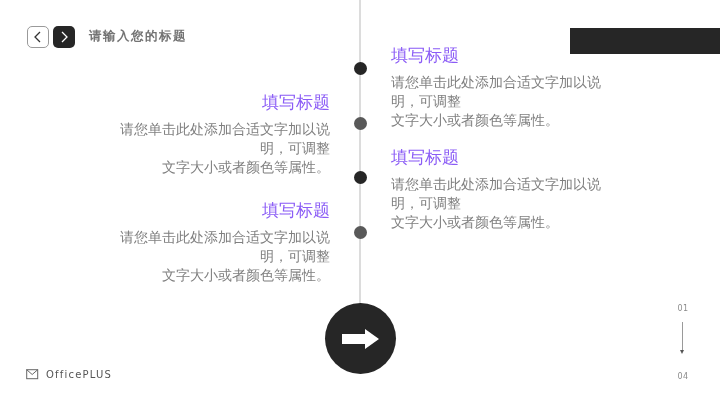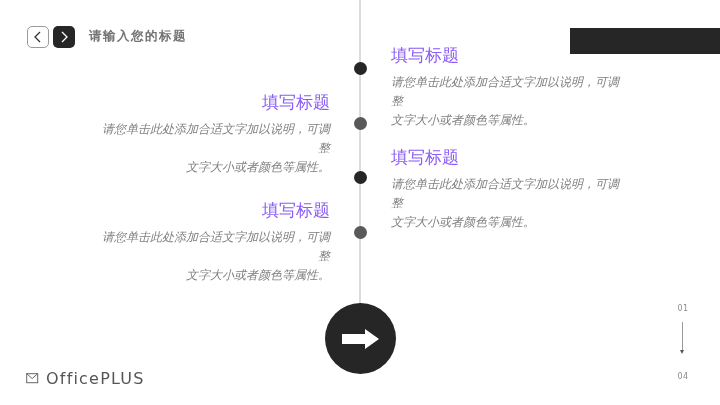--- a/index.html
+++ b/index.html
@@ -21,35 +21,35 @@
 
     .top-bar { position: absolute; left: 570px; top: 28px; width: 150px; height: 26px; background: #262626; }
 
     .timeline-line { position: absolute; left: 359px; top: 0; width: 2px; height: 310px; background: #dcdcdc; }
 
     .dot { position: absolute; width: 13px; height: 13px; border-radius: 50%; left: 354px; }
     .dot.dark { background: #262626; }
     .dot.gray { background: #595959; }
 
     .item-title { position: absolute; font-size: 17px; color: #8b5cf6; line-height: 22px; }
-    .item-desc { position: absolute; font-size: 12px; color: #7f7f7f; line-height: 19px; width: 215px; font-style: italic; }
+    .item-desc { position: absolute; font-size: 14px; color: #7f7f7f; line-height: 19px; width: 215px; }
     .right-align { text-align: right; }
 
     .arrow-circle {
       position: absolute; left: 325px; top: 303px; width: 71px; height: 71px; border-radius: 50%;
       background: #262626; display: flex; align-items: center; justify-content: center;
     }
 
     .page-num { position: absolute; left: 674px; font-size: 8px; color: #8c8c8c; letter-spacing: 0.5px; width: 18px; text-align: center; }
     .page-line { position: absolute; left: 682px; top: 322px; width: 1px; height: 30px; background: #9a9a9a; }
     .page-arrow { position: absolute; left: 680px; top: 350px; width: 0; height: 0;
       border-left: 2.5px solid transparent; border-right: 2.5px solid transparent; border-top: 4px solid #555; }
 
     .brand { position: absolute; left: 26px; top: 369px; display: flex; align-items: center; gap: 6px; }
-    .brand-text { font-size: 16px; color: #555; letter-spacing: 1.2px; }
+    .brand-text { font-size: 10px; color: #555; letter-spacing: 1.2px; }
   </style>
 </head>
 <body>
 
 <div class="nav-btn nav-prev">
   <svg viewBox="0 0 12 14">
       <polyline points="8,2 3,7 8,12" fill="none" stroke="#333" stroke-width="1.3"></polyline>
     </svg>
 </div>
 <div class="nav-btn nav-next">

